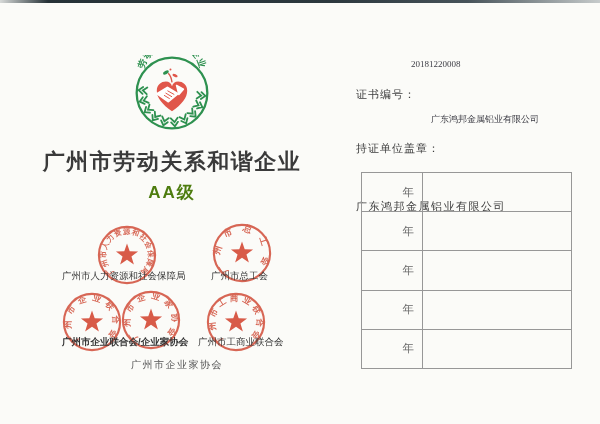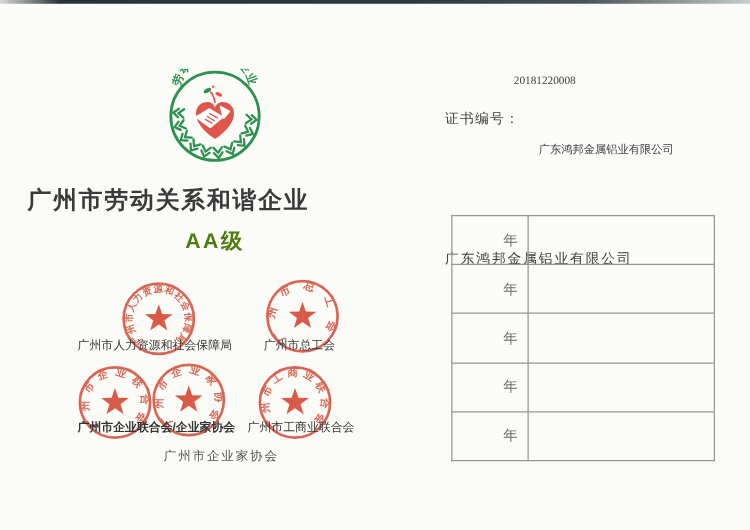--- a/index.html
+++ b/index.html
@@ -2,22 +2,22 @@
 <html><head>
 <meta charset="utf-8">
 <style>
   html,body{margin:0;padding:0;}
   body{font-family:"Liberation Sans","DejaVu Sans",sans-serif;background:#e8e8e8;}
   .page{position:relative;width:600px;height:424px;background:#fbfbf8;overflow:hidden;margin:0 auto;}
   .scan-edge{position:absolute;top:0;left:0;width:600px;height:3px;
     background:linear-gradient(90deg,#55616637,#263237 8%,#2c383e 55%,#47535a 78%,#8a949877);}
   
   .emblem{position:absolute;left:134px;top:55px;width:76px;height:76px;}
-  .title1{position:absolute;left:22px;top:147px;width:300px;text-align:left;
-    font-size:19px;font-weight:bold;letter-spacing:1.5px;color:#3a3a3a;}
+  .title1{position:absolute;left:22px;top:147px;width:300px;text-align:center;
+    font-size:22px;font-weight:bold;letter-spacing:1.5px;color:#3a3a3a;}
   .title2{position:absolute;left:22px;top:181px;width:300px;text-align:center;
     font-size:17px;font-weight:bold;letter-spacing:2px;color:#4d7c0f;}
   .stamp{position:absolute;width:62px;height:62px;mix-blend-mode:multiply;opacity:.95;}
   .s1{left:96px;top:224px;}
   .s2{left:211px;top:222px;}
   .s3{left:61px;top:291px;}
   .s4{left:120px;top:289px;}
   .s5{left:205px;top:291px;}
   .stamp-label{position:absolute;font-size:9.5px;color:#333;white-space:nowrap;z-index:1;}
   .l1{left:62px;top:270px;}
@@ -139,20 +139,21 @@
     <circle cx="32" cy="32" r="29" fill="none" stroke="#d9604e" stroke-width="2.2"></circle>
     <polygon points="32,20 34.8,28.1 43.4,28.3 36.6,33.5 39.1,41.7 32,36.8 24.9,41.7 27.4,33.5 20.6,28.3 29.2,28.1" fill="#da5340"></polygon>
     <text class="arc arc-9"><textPath href="#sa5" startOffset="50%" text-anchor="middle">广州市工商业联合会</textPath></text>
   </svg>
 
   <div class="date">广州市企业家协会</div>
 
   <div class="fld-label cert-label">证书编号：</div>
   <div class="fld-value cert-value">20181220008</div>
 
+  <div class="fld-label holder-label">持证单位盖章：</div>
   <div class="fld-value holder-value">广东鸿邦金属铝业有限公司</div>
 
   <div class="fld-label table-title">广东鸿邦金属铝业有限公司</div>
 
   <table class="yr-table">
     <tbody>
       <tr>
         <td class="c1">年</td>
         <td class="c2"></td>
       </tr>

